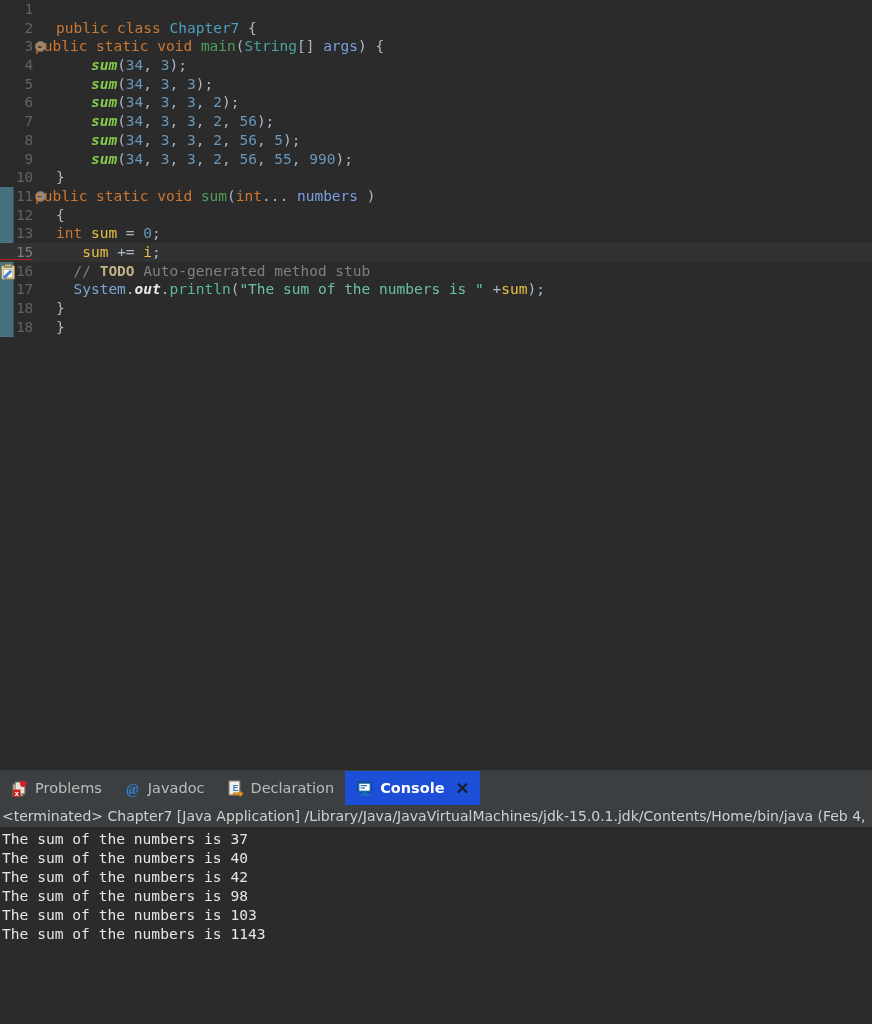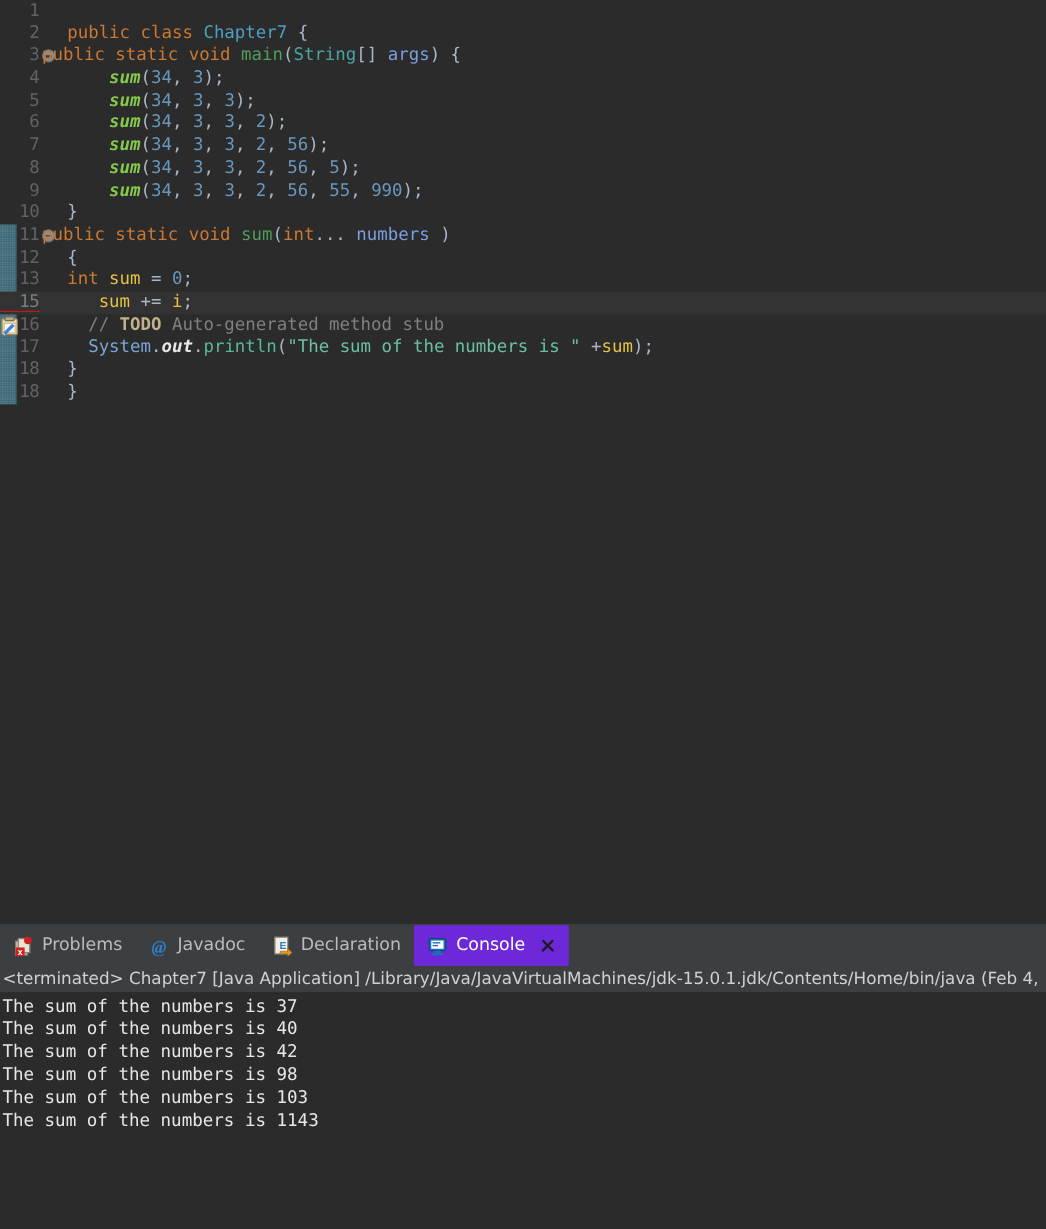--- a/index.html
+++ b/index.html
@@ -154,23 +154,23 @@
     align-items: center;
     gap: 7px;
     padding: 0 11px;
     cursor: default;
     color: #bbbbbb;
     font-size: 14.5px;
     font-family: "DejaVu Sans", sans-serif;
   }
 
   .tab.active {
-    background: #6d28d9;
+    background: #1d4ed8;
     color: #ffffff;
-    font-weight: normal;
+    font-weight: bold;
   }
 
   .tab-close {
     margin-left: 5px;
     width: 13px;
     height: 13px;
     position: relative;
     display: inline-block;
   }
   .tab-close::before, .tab-close::after {

